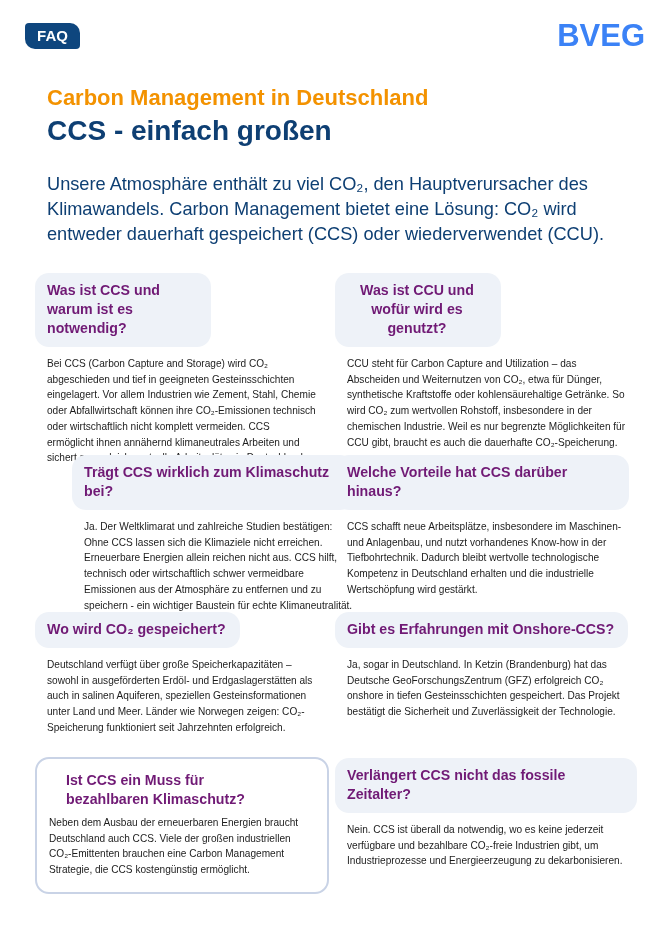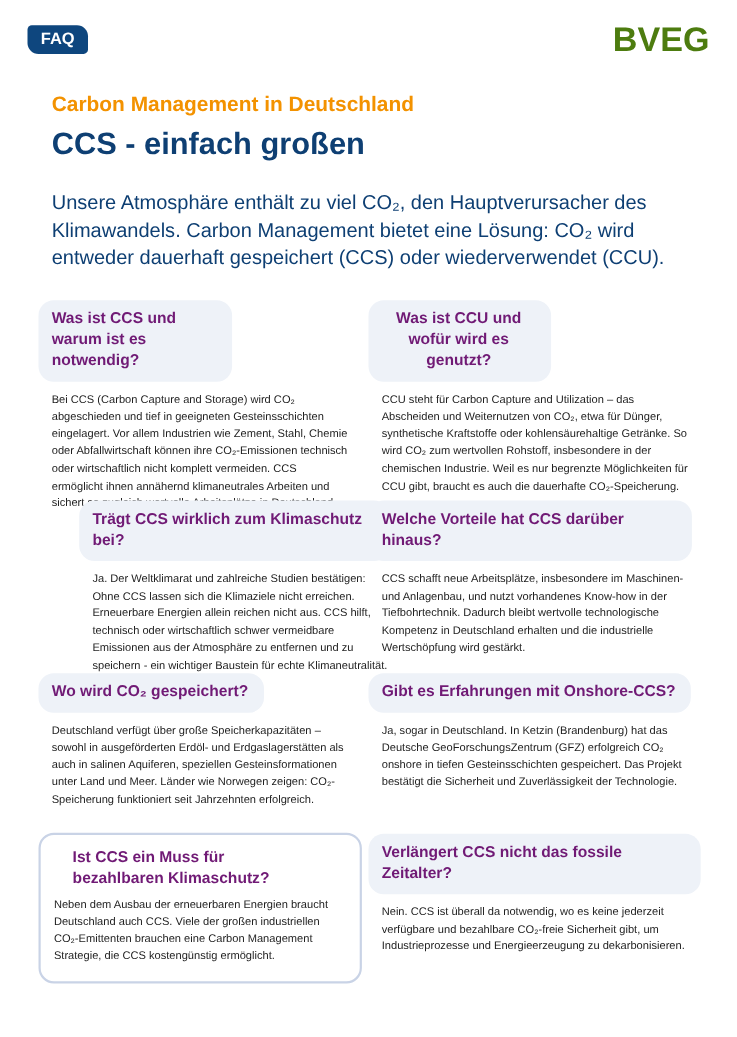--- a/index.html
+++ b/index.html
@@ -7,26 +7,26 @@
       width: 670px; height: 943px; background: #ffffff; position: relative; overflow: hidden;
       font-family: "DejaVu Sans", sans-serif; color: #1c1c1c;
     }
     .faq-badge {
       position: absolute; left: 25px; top: 23px; width: 55px; height: 26px;
       background: #0e467e; color: #fff; border-radius: 4px 10px 4px 10px;
       font-weight: bold; font-size: 15px; line-height: 26px; text-align: center;
       font-family: "Liberation Sans", sans-serif;
     }
     .logo {
-      position: absolute; right: 25px; top: 20px; color: #4d7c0f;
+      position: absolute; right: 25px; top: 20px; color: #3b82f6;
       font-family: "Liberation Sans", sans-serif; font-weight: bold; font-size: 31px; letter-spacing: 0px;
       line-height: 32px;
     }
     .kicker {
-      position: absolute; left: 47px; top: 85px; color: #f39200; font-weight: bold; font-size: 19px;
+      position: absolute; left: 47px; top: 85px; color: #f39200; font-weight: bold; font-size: 22px;
       font-family: "Liberation Sans", sans-serif;
     }
     .title {
       position: absolute; left: 47px; top: 115px; color: #0e3f73; font-weight: bold; font-size: 28px;
       font-family: "Liberation Sans", sans-serif;
     }
     .intro {
       position: absolute; left: 47px; top: 172px; width: 590px; color: #0e3f73;
       font-size: 18.2px; line-height: 25px; font-family: "Liberation Sans", sans-serif;
     }
@@ -87,14 +87,14 @@
   <div class="a">Ja, sogar in Deutschland. In Ketzin (Brandenburg) hat das Deutsche GeoForschungsZentrum (GFZ) erfolgreich CO₂ onshore in tiefen Gesteinsschichten gespeichert. Das Projekt bestätigt die Sicherheit und Zuverlässigkeit der Technologie.</div>
 </div>
 
 <div class="card highlight" style="left:35px; top:757px;">
   <div class="q" style="width:220px;">Ist CCS ein Muss für bezahlbaren Klimaschutz?</div>
   <div class="a">Neben dem Ausbau der erneuerbaren Energien braucht Deutschland auch CCS. Viele der großen industriellen CO₂-Emittenten brauchen eine Carbon Management Strategie, die CCS kostengünstig ermöglicht.</div>
 </div>
 
 <div class="card" style="left:347px; top:758px; width:290px;">
   <div class="q">Verlängert CCS nicht das fossile Zeitalter?</div>
-  <div class="a">Nein. CCS ist überall da notwendig, wo es keine jederzeit verfügbare und bezahlbare CO₂-freie Sicherheit gibt, um Industrieprozesse und Energieerzeugung zu dekarbonisieren.</div>
+  <div class="a">Nein. CCS ist überall da notwendig, wo es keine jederzeit verfügbare und bezahlbare CO₂-freie Industrien gibt, um Industrieprozesse und Energieerzeugung zu dekarbonisieren.</div>
 </div>
 
 </body></html>

